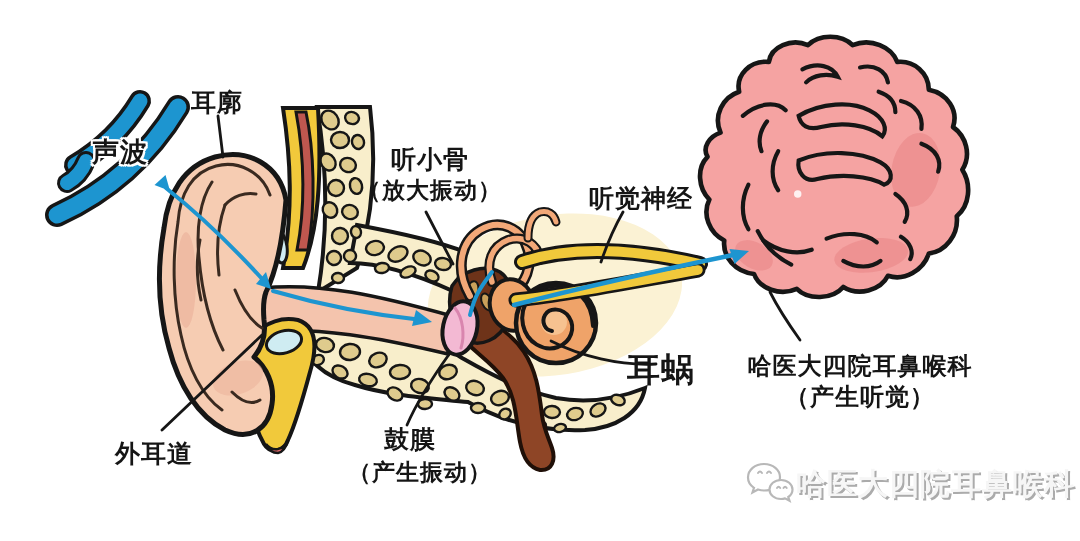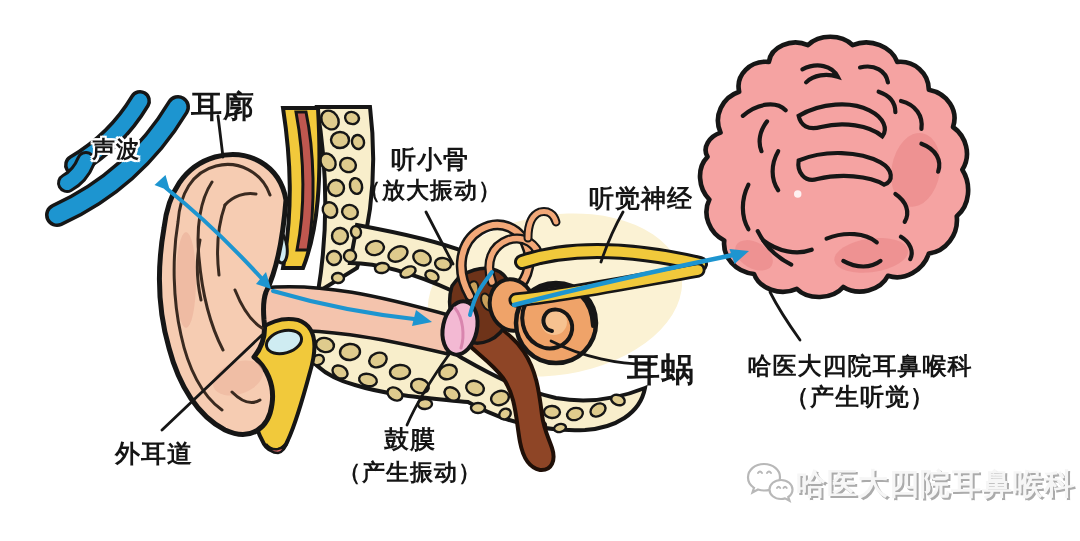--- a/index.html
+++ b/index.html
@@ -3,30 +3,30 @@
 <meta charset="utf-8">
 <style>
   html,body{margin:0;padding:0;background:#fff;}
   #stage{position:relative;width:1080px;height:541px;background:#fff;overflow:hidden;
          font-family:"DejaVu Sans","Liberation Sans",sans-serif;}
   #art{position:absolute;left:0;top:0;}
   .lbl{position:absolute;color:#151515;font-weight:700;letter-spacing:1px;white-space:nowrap;}
   .lbl .sub{display:block;}
   .halo{text-shadow:-2px -2px 0 #fff,2px -2px 0 #fff,-2px 2px 0 #fff,2px 2px 0 #fff,
         0 -2px 0 #fff,0 2px 0 #fff,-2px 0 0 #fff,2px 0 0 #fff;}
-  #lbl-shengbo{left:92px;top:134px;font-size:23px;z-index:5;}
-  #lbl-erkuo{left:191px;top:86px;font-size:31px;}
+  #lbl-shengbo{left:92px;top:134px;font-size:27px;z-index:5;}
+  #lbl-erkuo{left:191px;top:86px;font-size:25px;}
   #lbl-tingxiaogu{left:330px;top:144px;width:200px;text-align:center;font-size:25px;line-height:31px;}
   #lbl-tingxiaogu .sub{font-size:23px;}
   #lbl-tingjueshenjing{left:589px;top:182px;font-size:25px;}
   #lbl-erwo{left:627px;top:348px;font-size:33px;}
   #lbl-danao{left:738px;top:351px;width:244px;text-align:center;font-size:24px;line-height:31px;}
   #lbl-waierdao{left:115px;top:437px;font-size:25px;text-align:right;}
   #lbl-gumo{left:328px;top:424px;width:164px;text-align:center;font-size:25px;line-height:32px;}
-  #lbl-gumo .sub{font-size:23px;}
+  #lbl-gumo .sub{font-size:23px;text-align:right;}
   #watermark{position:absolute;left:744px;top:460px;display:flex;align-items:center;
              color:var(--c-watermark_face,#f6f6f6);font-size:30px;font-weight:700;letter-spacing:1px;
              text-shadow:2px 2px 0 var(--c-watermark_shadow,#ababab);}
   #watermark svg{flex:0 0 auto;}
 </style>
 </head>
 <body>
 
 <div id="stage">
 

